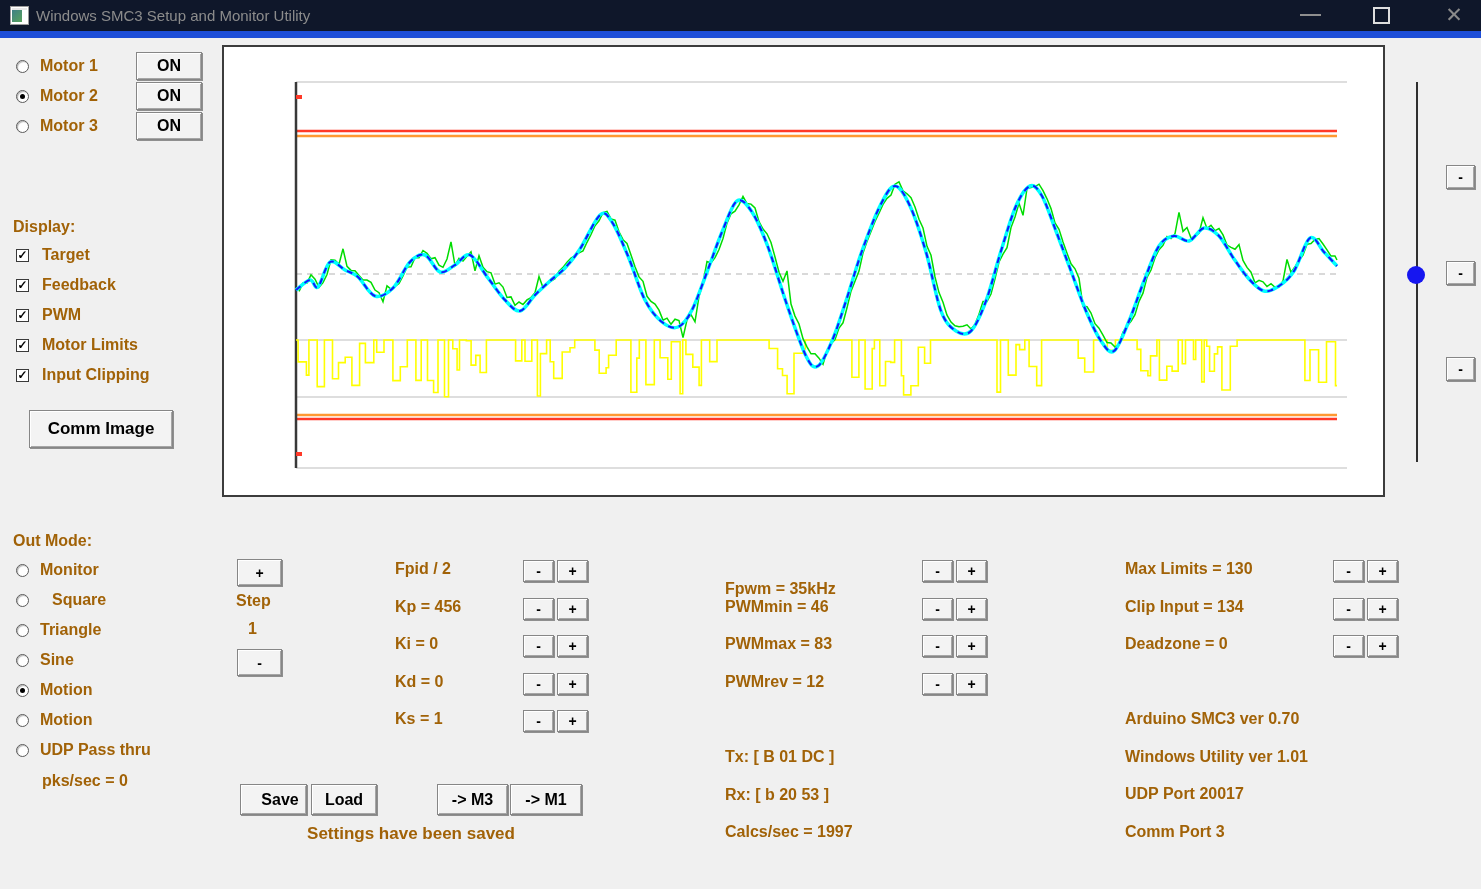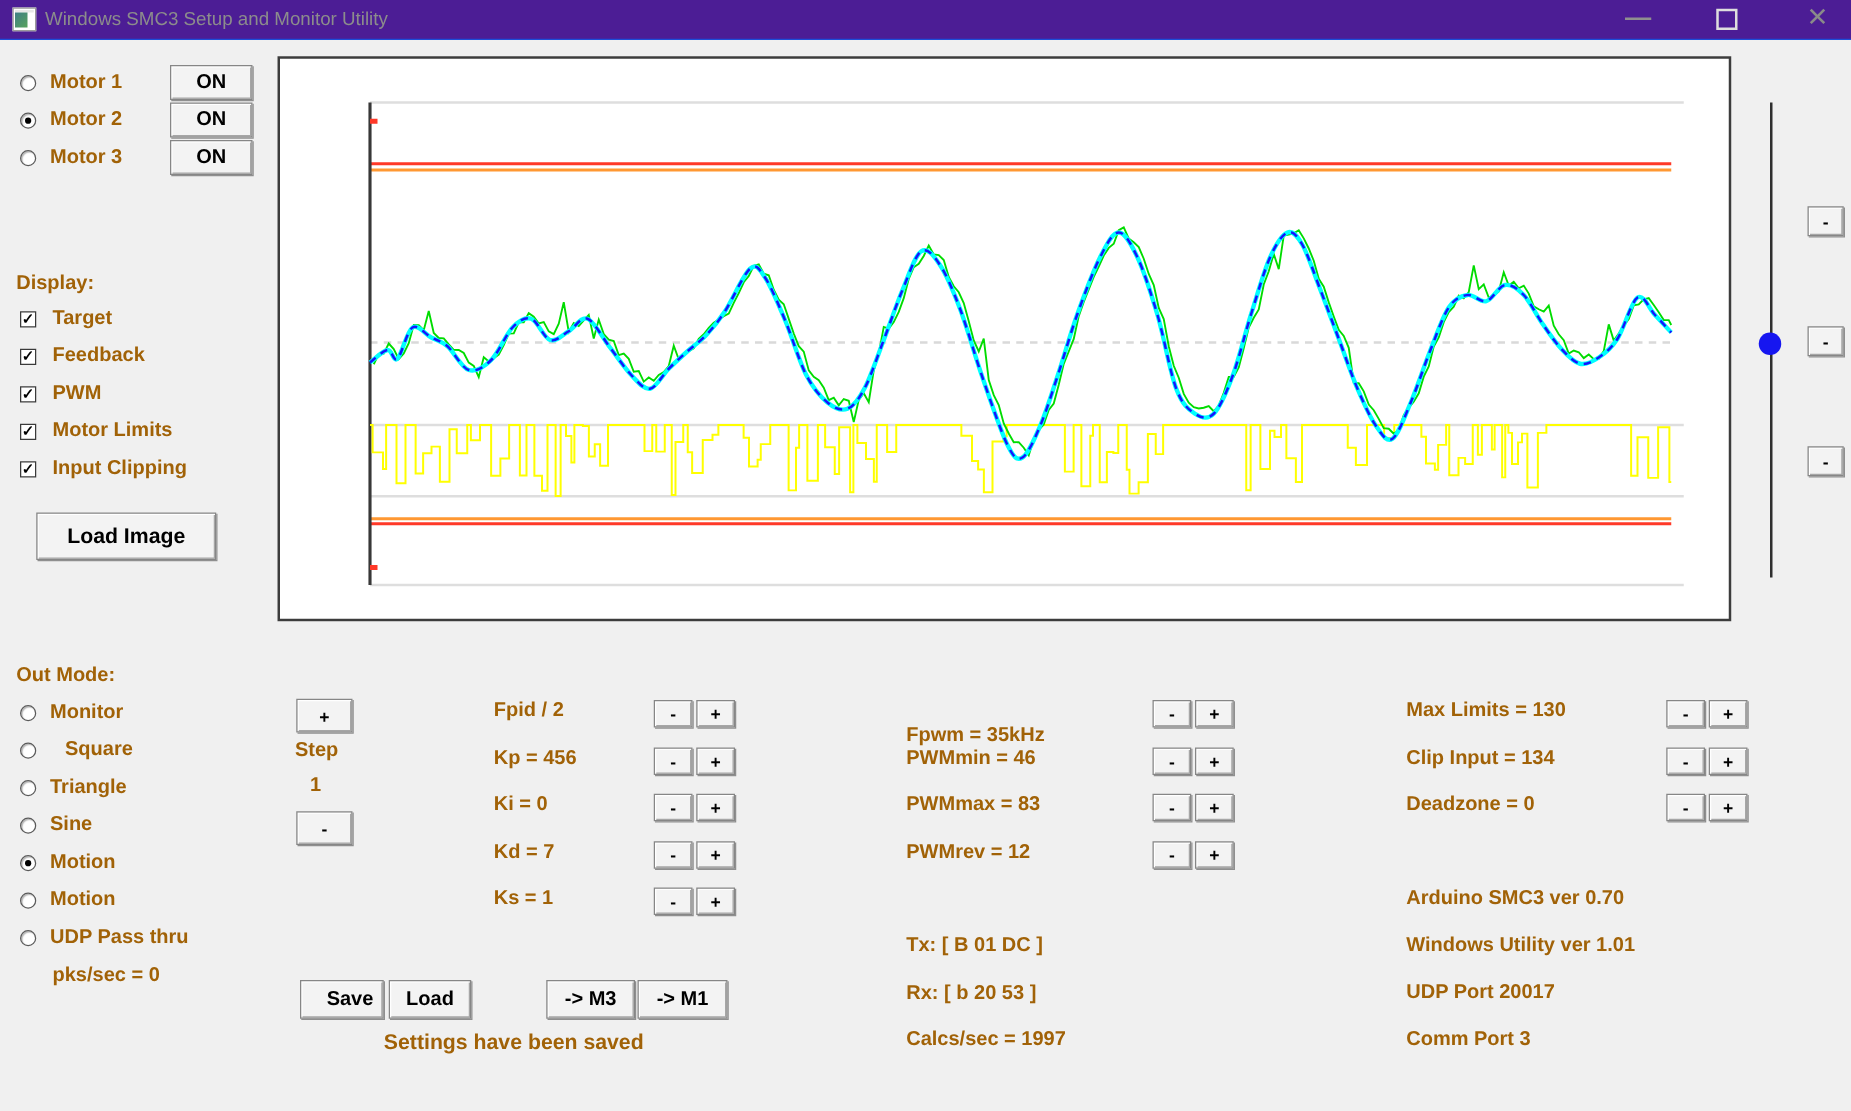--- a/index.html
+++ b/index.html
@@ -1,19 +1,19 @@
 <!DOCTYPE html>
 <html><head>
 <meta charset="utf-8">
 <style>
   html,body{margin:0;padding:0;}
   body{width:1481px;height:889px;position:relative;background:#f0f0f0;
        font-family:"Liberation Sans",sans-serif;-webkit-font-smoothing:none;}
   
-  .titlebar{position:absolute;left:0;top:0;width:1481px;height:31px;background:#4c1d95;border-bottom:1px solid #1d4ed8;}
+  .titlebar{position:absolute;left:0;top:0;width:1481px;height:31px;background:#0f172a;border-bottom:7px solid #1d4ed8;}
   .appicon{position:absolute;left:10px;top:6px;width:19px;height:19px;border:1px solid #9b9b9b;background:#fff;box-sizing:border-box;}
   .appicon .fill{position:absolute;left:1px;top:3px;width:10px;height:12px;background:linear-gradient(135deg,#3f7f86,#58a35c);}
   .appicon .bar{position:absolute;left:1px;top:1px;right:1px;height:2px;background:#e8e8e8;}
   .apptitle{position:absolute;left:36px;top:0;line-height:31px;font-size:15px;color:#8c8c8c;white-space:nowrap;}
   .wb{position:absolute;top:0;height:31px;color:#8a8a8a;text-align:center;cursor:default;}
   .dash{position:absolute;left:0;top:14px;width:21px;height:2px;background:#8f8f8f;}
   .sq{position:absolute;left:0;top:7px;width:13px;height:13px;border:2px solid #dedede;}
   .cls{font-size:21px;line-height:29px;width:22px;}
   
   .lbl{position:absolute;font-weight:bold;font-size:16px;color:#a16207;white-space:nowrap;}
@@ -69,21 +69,21 @@
   <span class="cb on" style="left:16px;top:249px;"><span class="ck">✓</span></span>
   <div class="lbl" style="left:42px;top:246px;">Target</div>
   <span class="cb on" style="left:16px;top:279px;"><span class="ck">✓</span></span>
   <div class="lbl" style="left:42px;top:276px;">Feedback</div>
   <span class="cb on" style="left:16px;top:309px;"><span class="ck">✓</span></span>
   <div class="lbl" style="left:42px;top:306px;">PWM</div>
   <span class="cb on" style="left:16px;top:339px;"><span class="ck">✓</span></span>
   <div class="lbl" style="left:42px;top:336px;">Motor Limits</div>
   <span class="cb on" style="left:16px;top:369px;"><span class="ck">✓</span></span>
   <div class="lbl" style="left:42px;top:366px;">Input Clipping</div>
-  <div class="btn" style="left:29px;top:410px;width:144px;height:38px;font-size:17px;">Load Image</div>
+  <div class="btn" style="left:29px;top:410px;width:144px;height:38px;font-size:17px;">Comm Image</div>
 
   <div class="lbl" style="left:13px;top:532px;">Out Mode:</div>
   <span class="radio" style="left:16px;top:564px;"></span>
   <div class="lbl" style="left:40px;top:561px;">Monitor</div>
   <span class="radio" style="left:16px;top:594px;"></span>
   <div class="lbl" style="left:40px;top:591px;margin-left:12px;">Square</div>
   <span class="radio" style="left:16px;top:624px;"></span>
   <div class="lbl" style="left:40px;top:621px;">Triangle</div>
   <span class="radio" style="left:16px;top:654px;"></span>
   <div class="lbl" style="left:40px;top:651px;">Sine</div>
@@ -102,21 +102,21 @@
 
   <div class="lbl" style="left:395px;top:560px;">Fpid / 2</div>
   <div class="btn small" style="left:523px;top:560px;width:31px;height:22px;">-</div>
   <div class="btn small" style="left:557px;top:560px;width:31px;height:22px;">+</div>
   <div class="lbl" style="left:395px;top:598px;">Kp = 456</div>
   <div class="btn small" style="left:523px;top:598px;width:31px;height:22px;">-</div>
   <div class="btn small" style="left:557px;top:598px;width:31px;height:22px;">+</div>
   <div class="lbl" style="left:395px;top:635px;">Ki = 0</div>
   <div class="btn small" style="left:523px;top:635px;width:31px;height:22px;">-</div>
   <div class="btn small" style="left:557px;top:635px;width:31px;height:22px;">+</div>
-  <div class="lbl" style="left:395px;top:673px;">Kd = 7</div>
+  <div class="lbl" style="left:395px;top:673px;">Kd = 0</div>
   <div class="btn small" style="left:523px;top:673px;width:31px;height:22px;">-</div>
   <div class="btn small" style="left:557px;top:673px;width:31px;height:22px;">+</div>
   <div class="lbl" style="left:395px;top:710px;">Ks = 1</div>
   <div class="btn small" style="left:523px;top:710px;width:31px;height:22px;">-</div>
   <div class="btn small" style="left:557px;top:710px;width:31px;height:22px;">+</div>
 
   <div class="lbl" style="left:725px;top:560px;margin-top:20px;">Fpwm = 35kHz</div>
   <div class="btn small" style="left:922px;top:560px;width:31px;height:22px;">-</div>
   <div class="btn small" style="left:956px;top:560px;width:31px;height:22px;">+</div>
   <div class="lbl" style="left:725px;top:598px;">PWMmin = 46</div>

